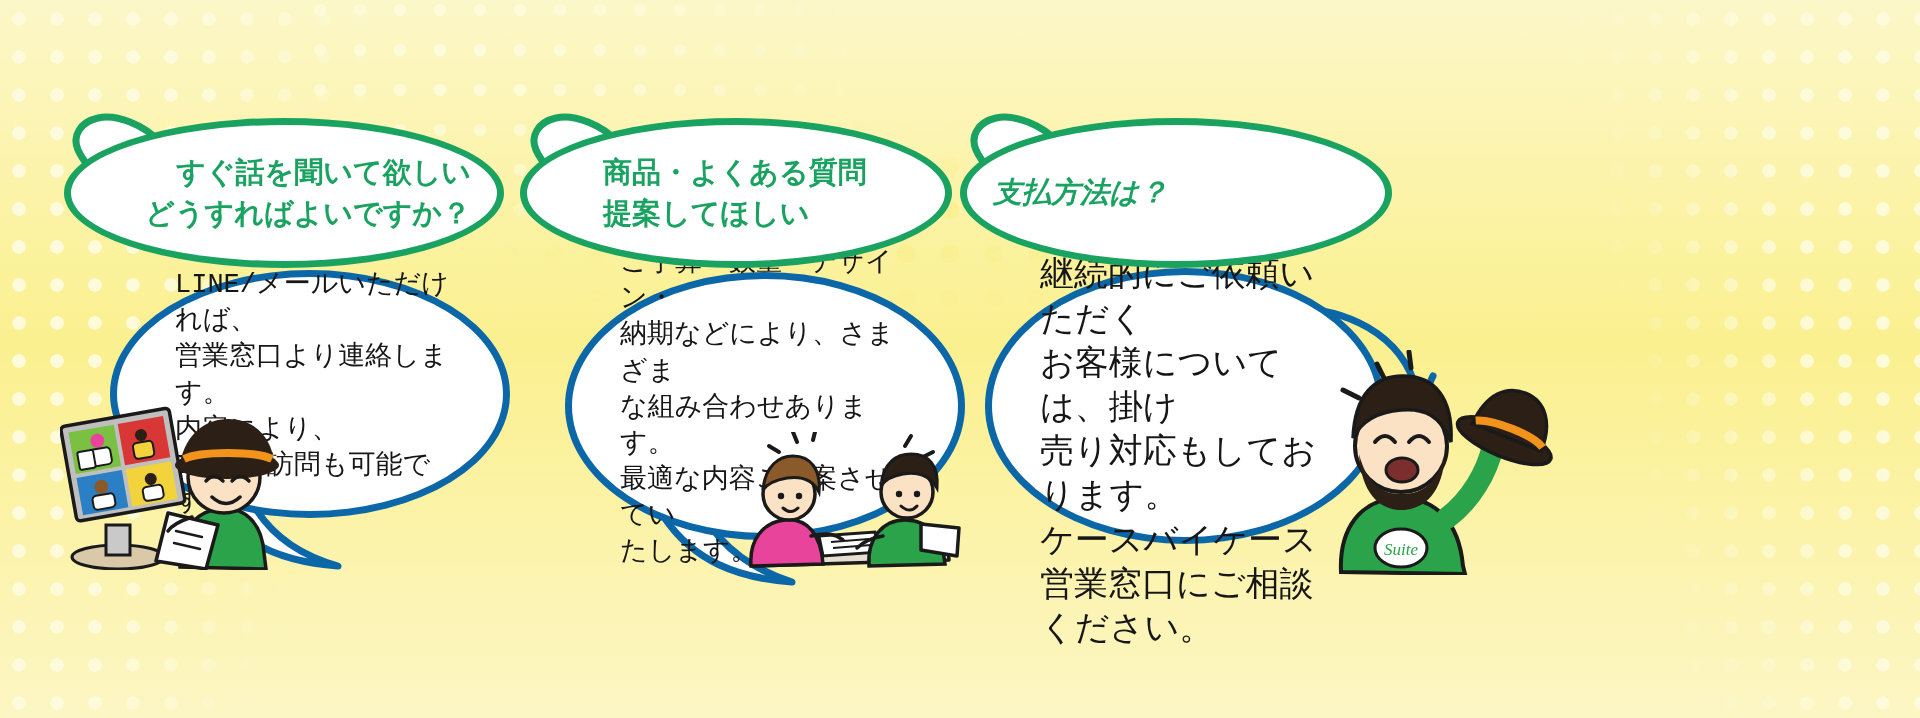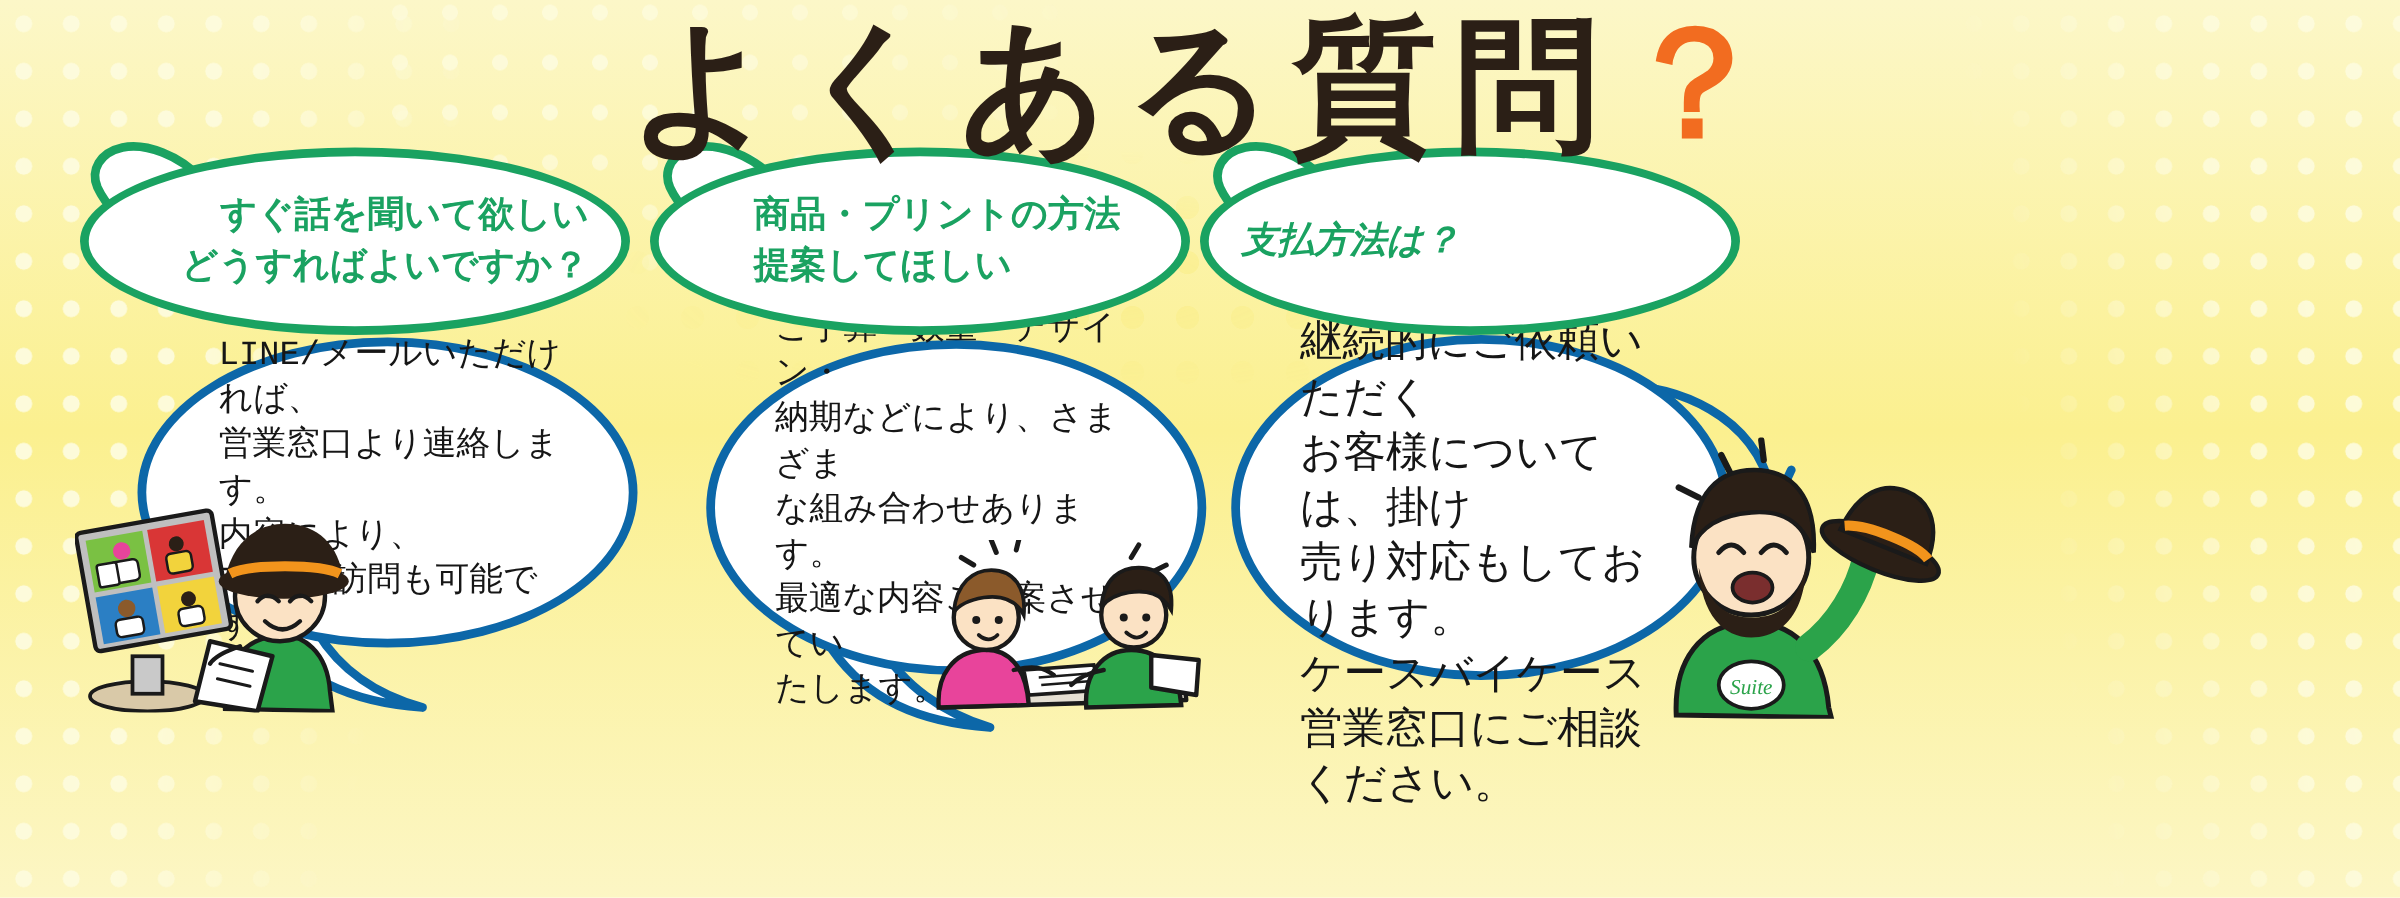--- a/index.html
+++ b/index.html
@@ -136,41 +136,38 @@
 <body>
 
 <div class="banner">
 
   <div class="bg-base"></div>
   <div class="bg-dots-left"></div>
   <div class="bg-dots-top"></div>
   <div class="bg-dots-right"></div>
   <div class="bg-starburst"></div>
 
-  <div class="title">
-    <span>よくある質問</span><span class="qmark">？</span>
-  </div>
 
   <div class="qtail" style="left:58px; top:110px;">
     <svg width="120" height="90" viewBox="0 0 120 90">
       <path d="M108 80 C70 86 34 70 20 40 C14 26 22 12 40 8 C58 4 86 14 104 34 Z" fill="#ffffff" stroke="#1AA261" stroke-width="7" stroke-linejoin="round"></path>
     </svg>
   </div>
   <div class="qbubble q1">
     <div class="qtext">すぐ話を聞いて欲しい
 どうすればよいですか？</div>
   </div>
 
   <div class="qtail" style="left:516px; top:110px;">
     <svg width="120" height="90" viewBox="0 0 120 90">
       <path d="M108 80 C70 86 34 70 20 40 C14 26 22 12 40 8 C58 4 86 14 104 34 Z" fill="#ffffff" stroke="#1AA261" stroke-width="7" stroke-linejoin="round"></path>
     </svg>
   </div>
   <div class="qbubble q2">
-    <div class="qtext">商品・プリントの方法
+    <div class="qtext">商品・よくある質問
 提案してほしい</div>
   </div>
 
   <div class="qtail" style="left:956px; top:110px;">
     <svg width="120" height="90" viewBox="0 0 120 90">
       <path d="M108 80 C70 86 34 70 20 40 C14 26 22 12 40 8 C58 4 86 14 104 34 Z" fill="#ffffff" stroke="#1AA261" stroke-width="7" stroke-linejoin="round"></path>
     </svg>
   </div>
   <div class="qbubble q3">
     <div class="qtext">支払方法は？</div>

